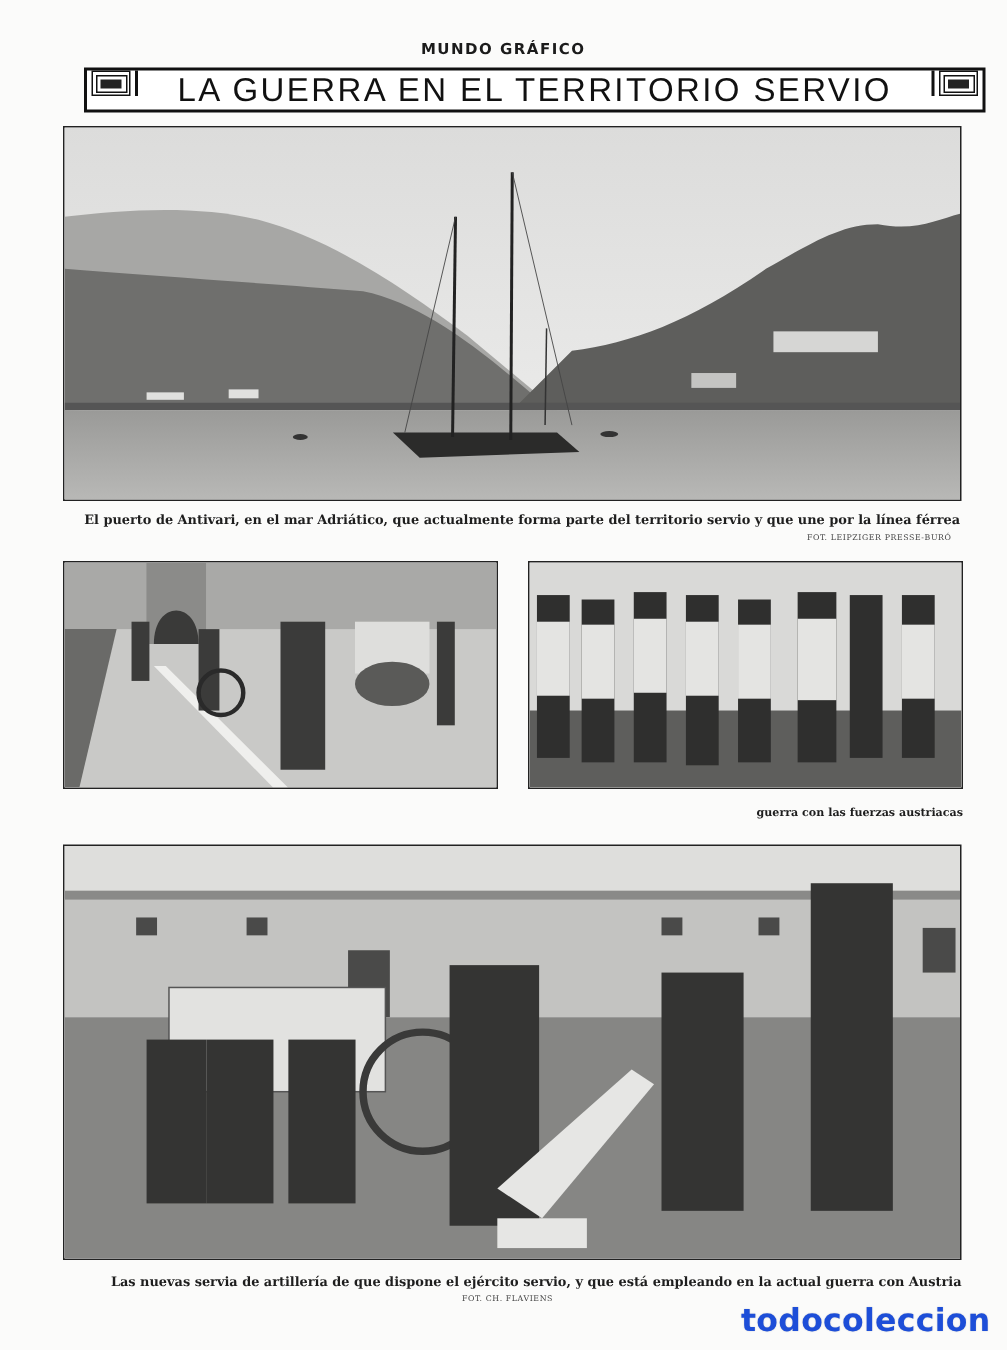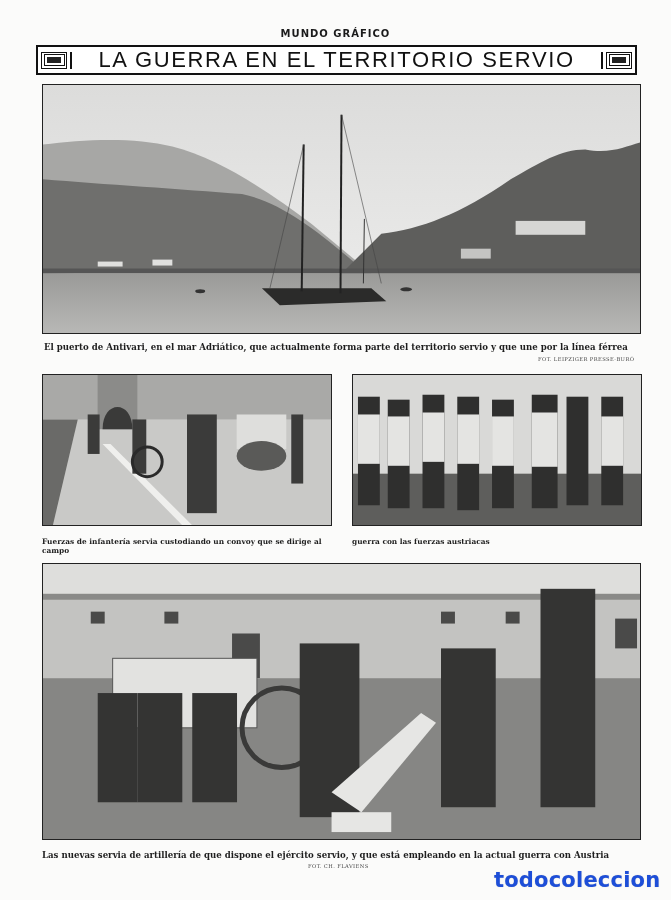--- a/index.html
+++ b/index.html
@@ -6,39 +6,39 @@
   body {
     width: 671px; height: 900px; background: #fbfbfa; position: relative; overflow: hidden;
     font-family: "DejaVu Serif", serif; color: #1b1b1b;
   }
   .abs { position: absolute; }
   .masthead {
     left: 0; top: 28px; width: 671px; text-align: center;
     font-family: "DejaVu Sans", sans-serif; font-weight: bold; font-size: 10px; letter-spacing: 1px;
   }
   .titlebar {
-    left: 36px; top: 45px; width: 601px; height: 30px; box-sizing: border-box;
-    border: 2px solid #111; display: flex; align-items: center; background: #fff;
+    left: 56px; top: 45px; width: 601px; height: 30px; box-sizing: border-box;
+    border: 2px solid #111; display: flex; align-items: flex-start; background: #fff;
   }
   .ornament {
     width: 34px; display: flex; align-items: center; justify-content: center; box-sizing: border-box;
   }
   .ornament.left { border-right: 2px solid #111; }
   .ornament.right { border-left: 2px solid #111; }
   .ornament .o1 { width: 24px; height: 15px; border: 1px solid #111; display: flex; align-items: center; justify-content: center; }
   .ornament .o2 { width: 19px; height: 10px; border: 1px solid #111; display: flex; align-items: center; justify-content: center; }
   .ornament .o3 { width: 14px; height: 6px; background: #222; }
   .title-text {
     flex: 1; text-align: center; font-family: "Liberation Sans", sans-serif; font-size: 22px;
     line-height: 26px; letter-spacing: 1.6px; color: #111;
   }
   .photo { box-sizing: border-box; border: 1.5px solid #222; overflow: hidden; }
   .photo svg { display: block; width: 100%; height: 100%; }
   .caption {
-    text-align: left; font-family: "DejaVu Serif", serif; font-weight: bold; font-size: 8.6px; line-height: 10px; color: #1e1e1e;
+    text-align: right; font-family: "DejaVu Serif", serif; font-weight: bold; font-size: 8.6px; line-height: 10px; color: #1e1e1e;
   }
   .caption.small { font-size: 7.4px; line-height: 9px; }
   .credit {
     font-family: "DejaVu Serif", serif; font-size: 5.2px; letter-spacing: 0.4px; color: #444;
   }
   .watermark {
     left: 494px; top: 868px; font-family: "DejaVu Sans", sans-serif; font-weight: bold; font-size: 21px;
     color: #1d4ed8; letter-spacing: 0.2px;
     text-shadow: 0 0 1px #c9c9c9;
   }
@@ -116,21 +116,20 @@
       <rect x="90" y="45" width="14" height="55"></rect>
       <rect x="145" y="40" width="30" height="100"></rect>
       <rect x="250" y="40" width="12" height="70"></rect>
     </g>
     <rect x="195" y="40" width="50" height="35" fill="#dededc"></rect>
     <ellipse cx="220" cy="82" rx="25" ry="15" fill="#5a5a58"></ellipse>
     <circle cx="105" cy="88" r="15" fill="none" stroke="#2a2a2a" stroke-width="3"></circle>
   </svg>
 </div>
 <div class="abs caption small" style="left:42px; top:537px; width:290px;">
-  <div>Fuerzas de infantería servia custodiando un convoy que se dirige al campo</div>
 </div>
 
 <div class="abs photo" style="left:352px; top:374px; width:290px; height:152px;">
   <svg viewBox="0 0 290 152" preserveAspectRatio="none">
     <rect width="290" height="152" fill="#d9d9d7"></rect>
     <rect y="100" width="290" height="52" fill="#5e5e5c"></rect>
     <g fill="#2f2f2e">
       <rect x="5" y="22" width="22" height="110"></rect>
         <rect x="35" y="25" width="22" height="110"></rect>
       <rect x="70" y="20" width="22" height="115"></rect>

